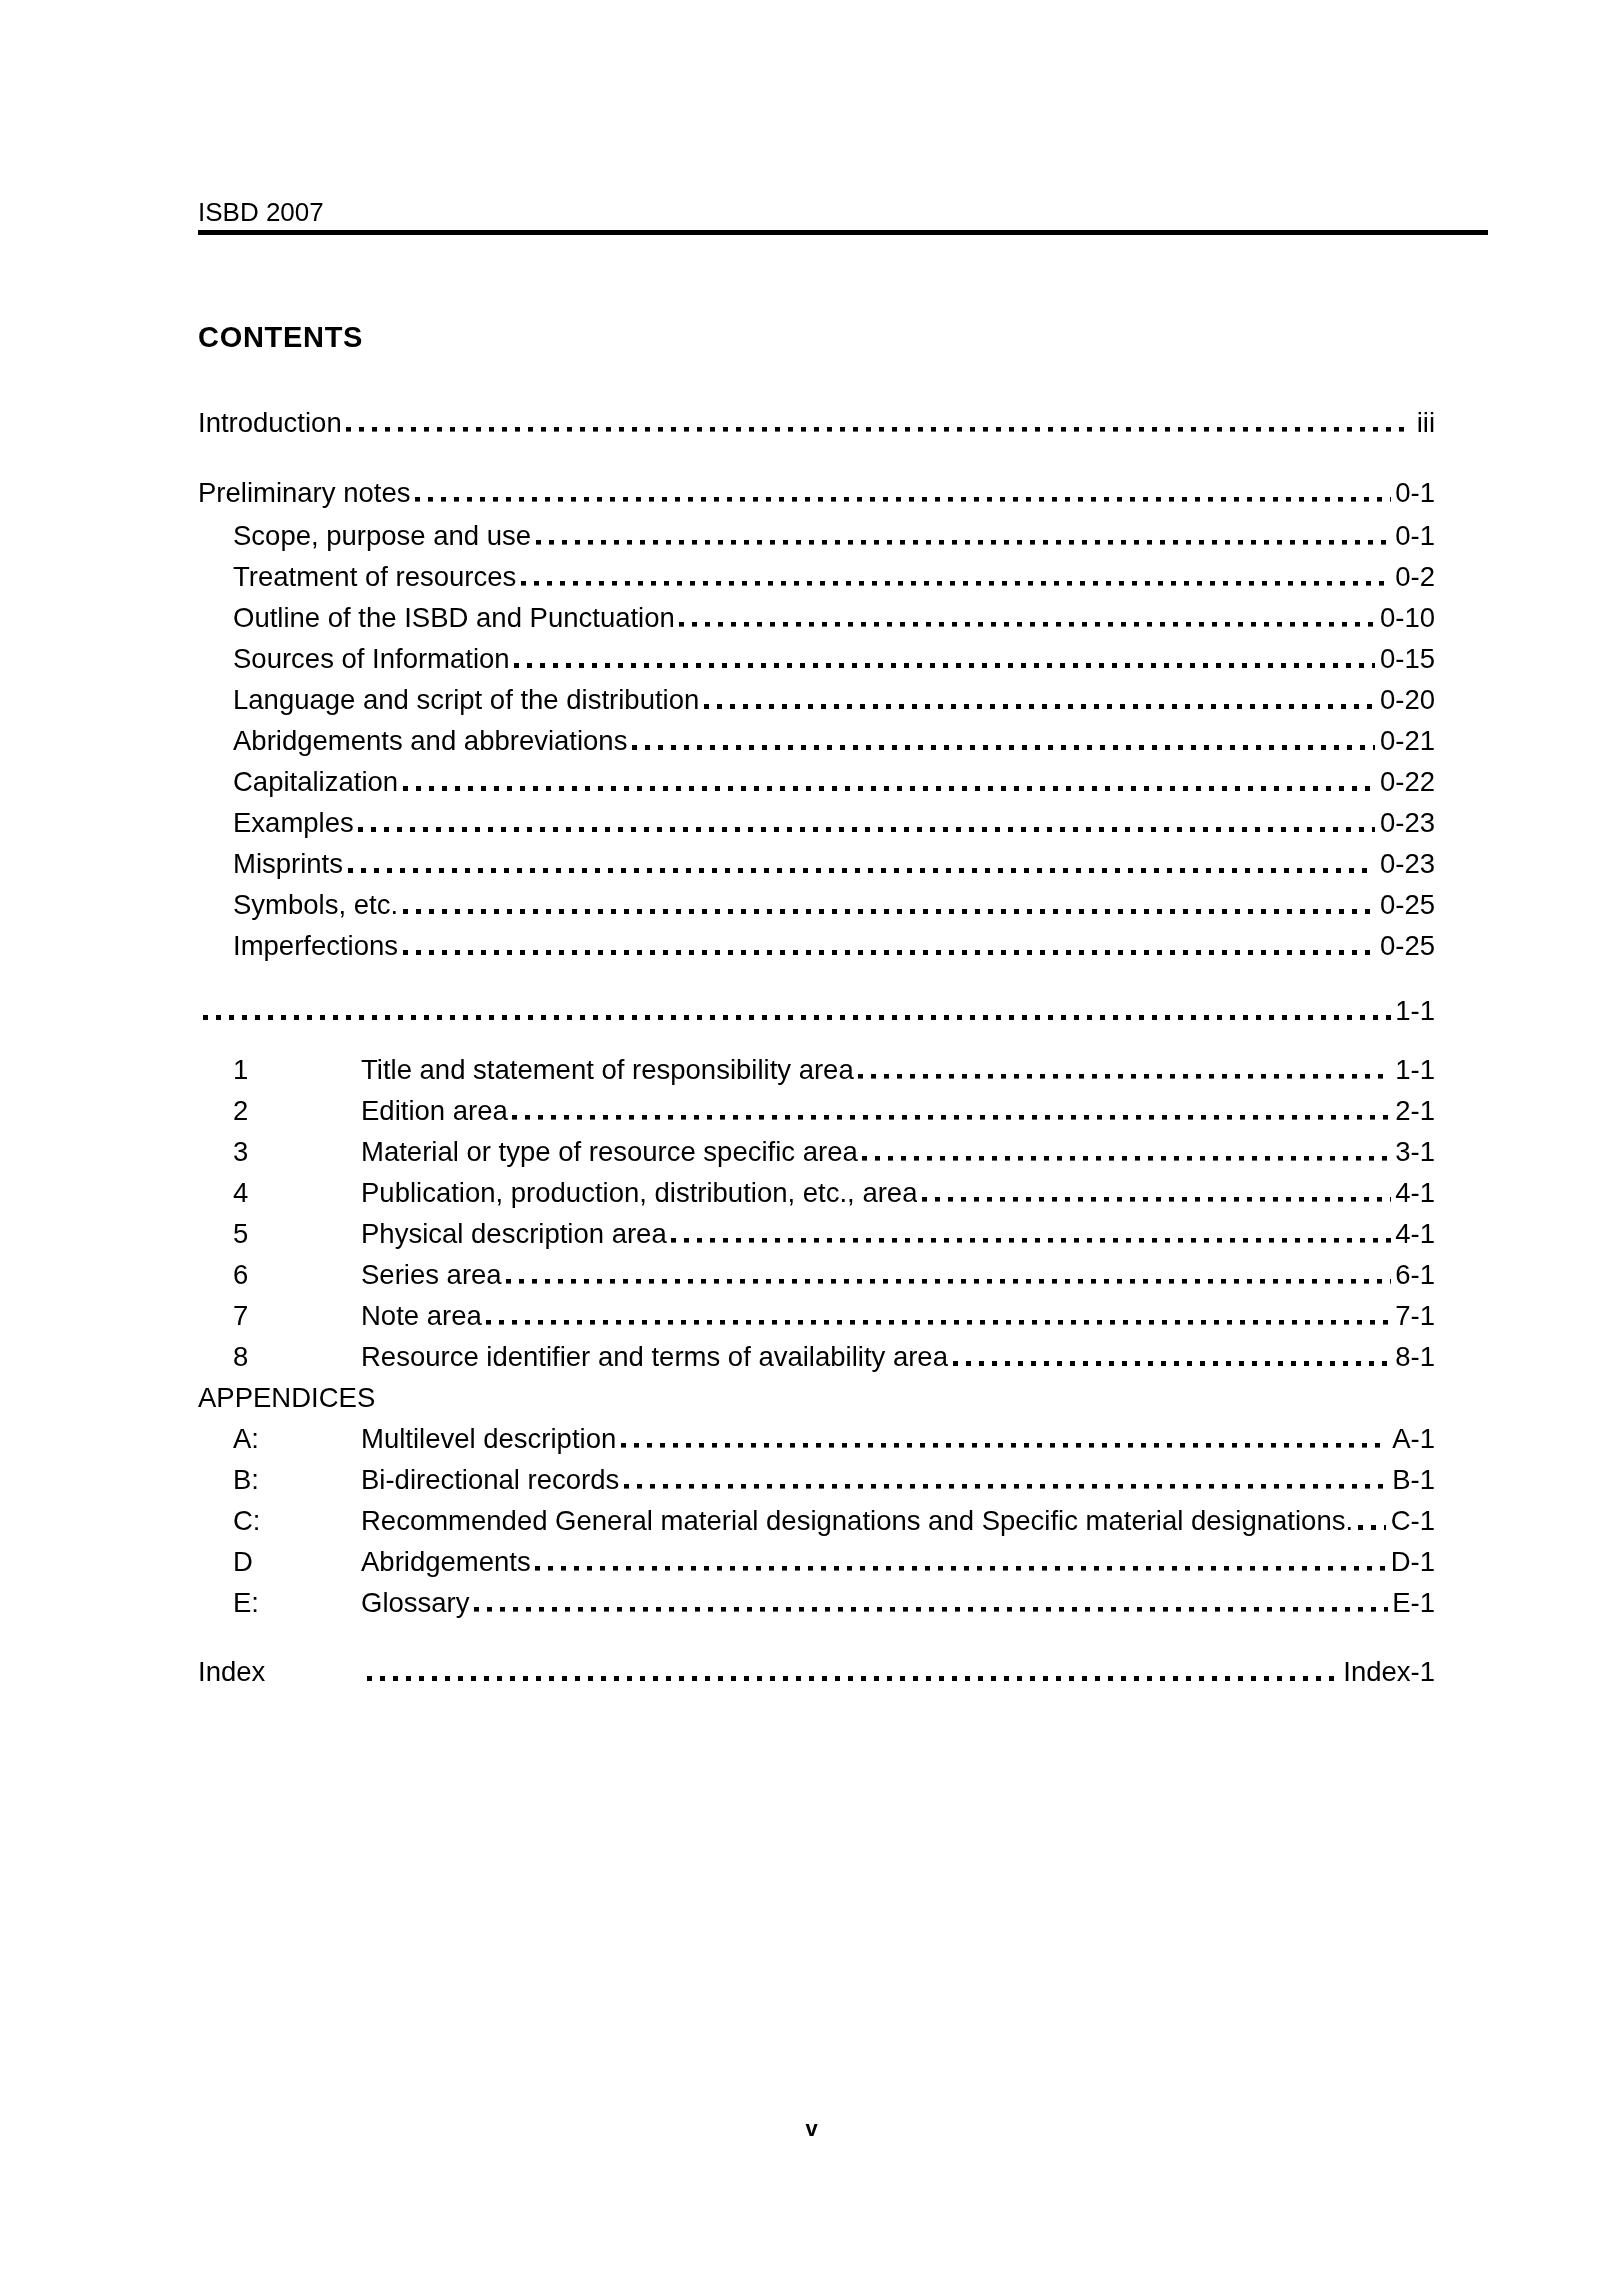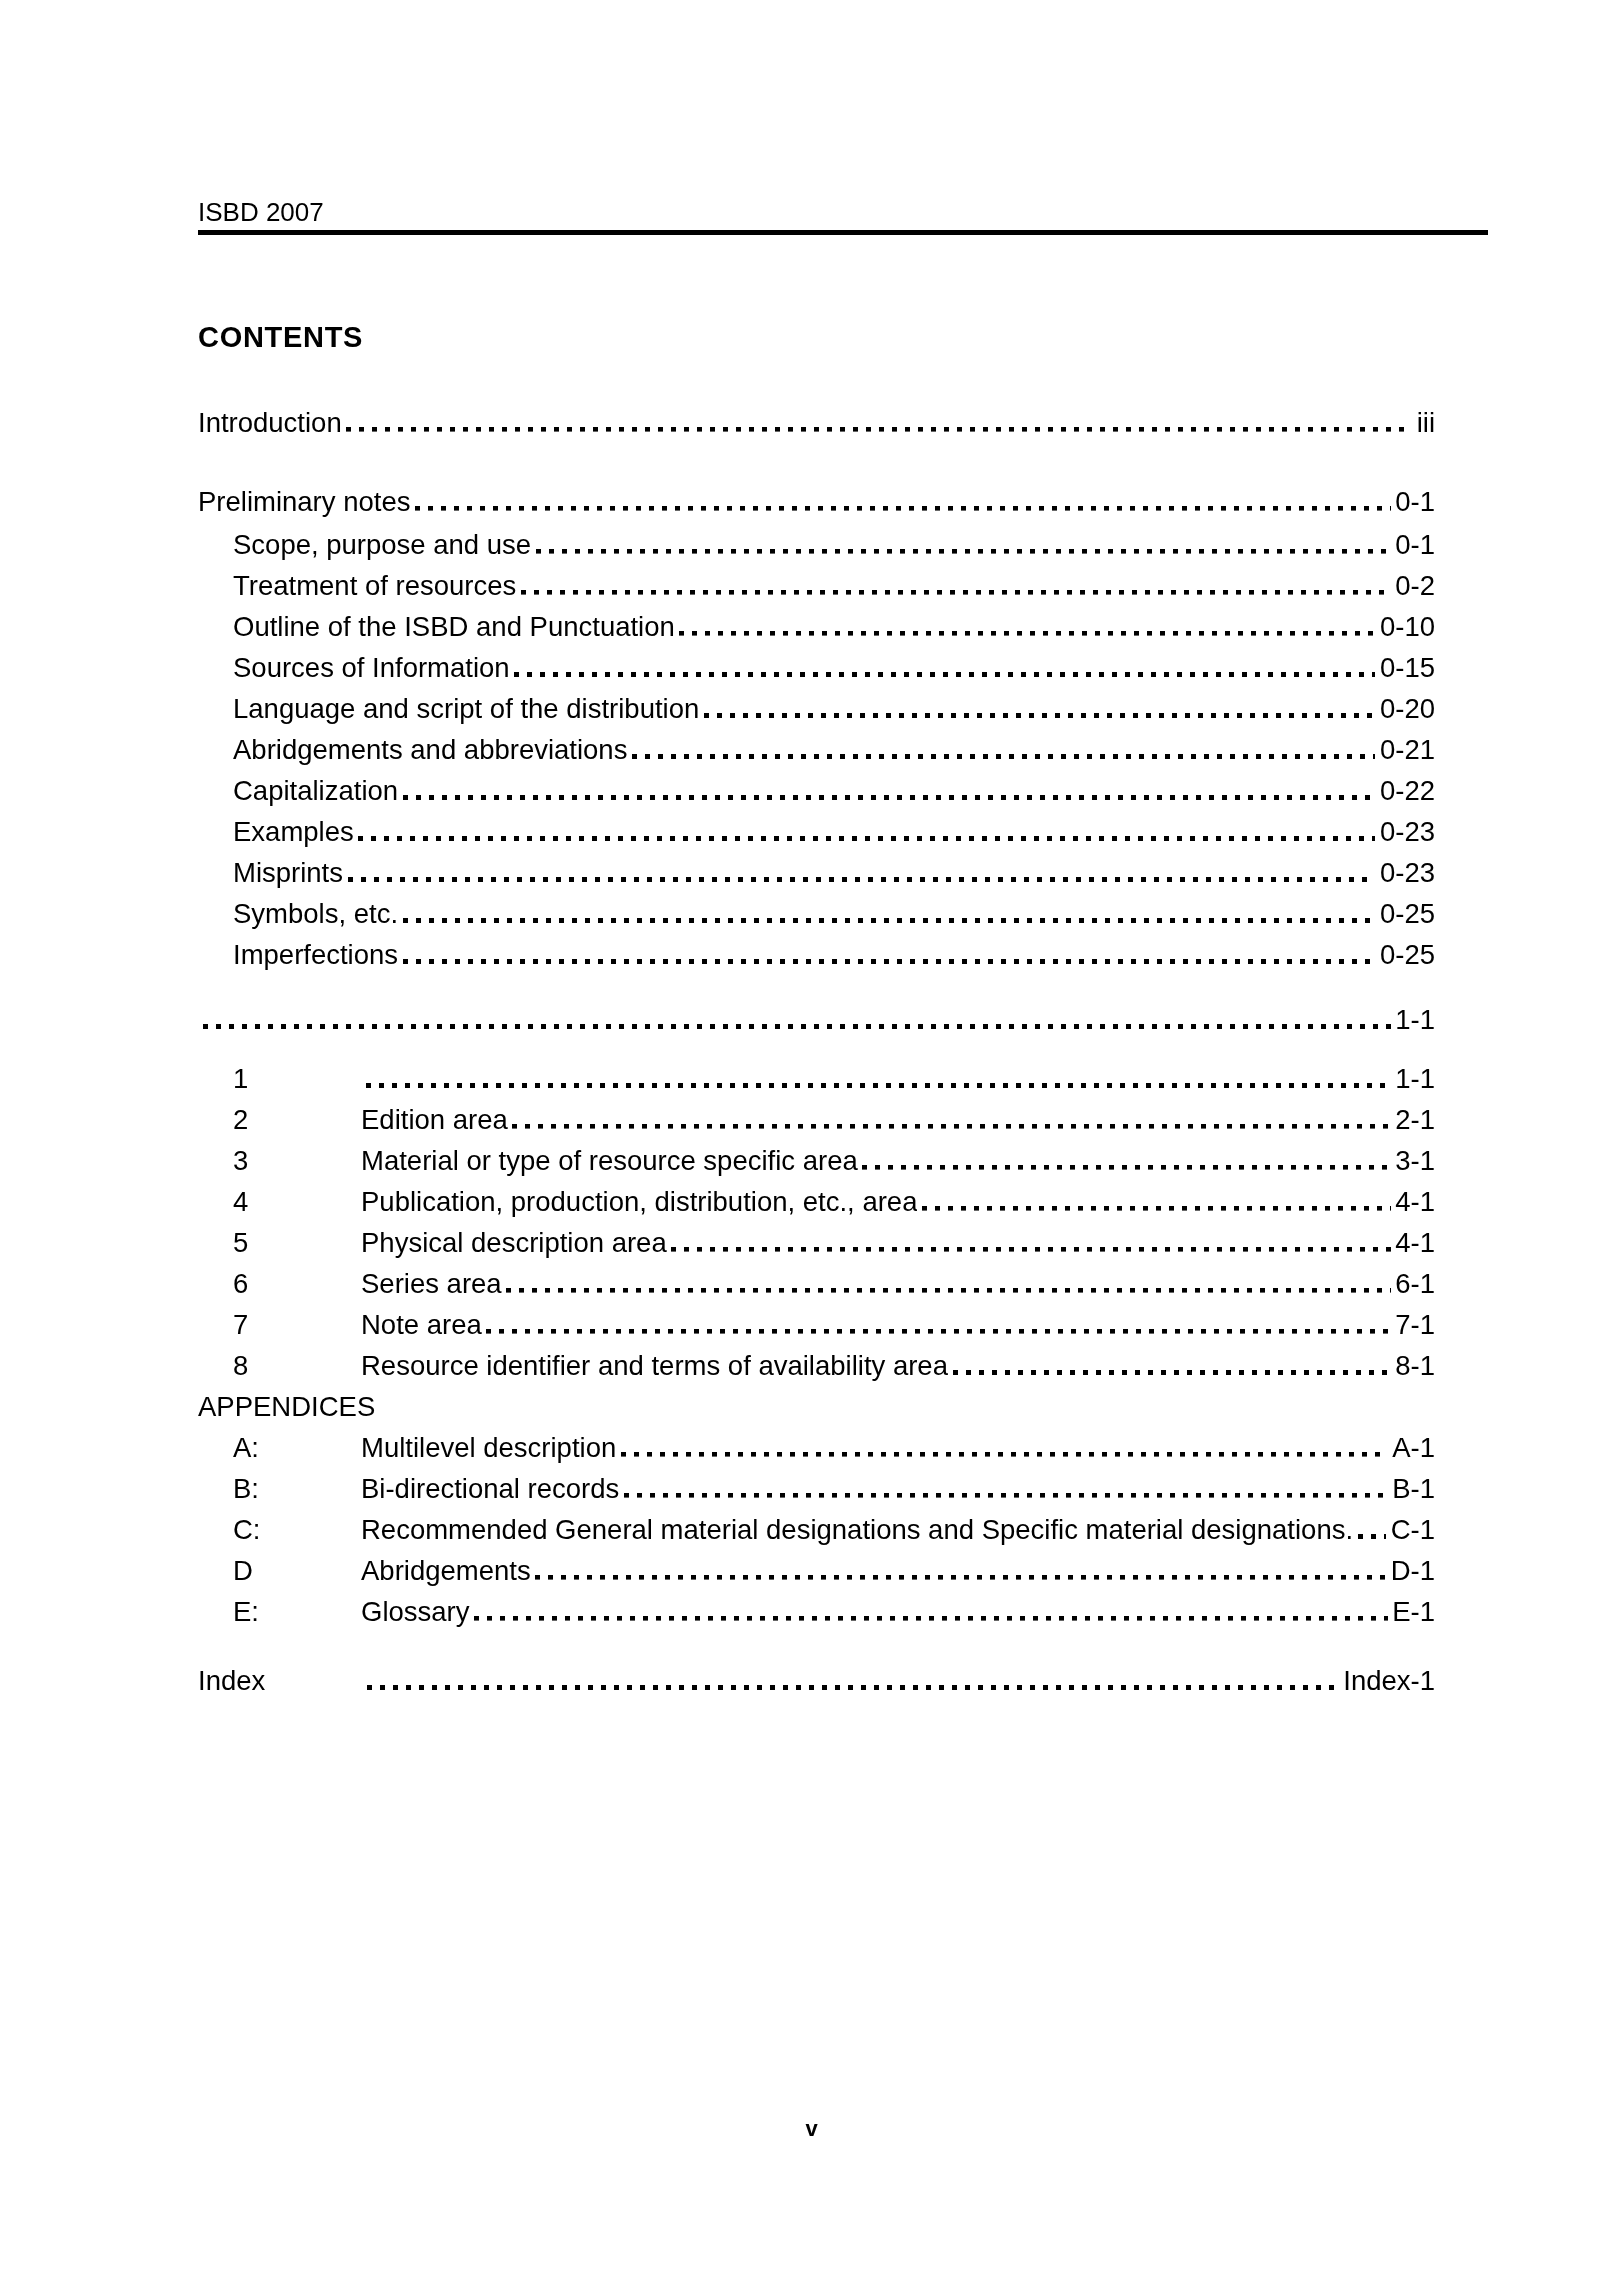--- a/index.html
+++ b/index.html
@@ -33,21 +33,21 @@
   .row .num{flex:0 0 128px;}
   .row.lvl1,.row.numbered{padding-left:35px;}
   .leader{
     flex:1 1 9.2px;min-width:0;height:4.6px;margin:0 4.6px 0.7px 4.6px;
     background-image:repeating-linear-gradient(to right,#000 0 4.6px,transparent 4.6px 13px);
     background-position:left bottom;
   }
   .pg{flex:0 0 auto;}
   .idx-label{flex:0 0 164px;}
   .mt-intro{margin-top:44px;}
-  .mt-prelim{margin-top:38px;}
+  .mt-prelim{margin-top:29px;}
   .mt-sub{margin-top:2px;}
   .mt-spec{margin-top:24px;}
   .mt-num{margin-top:17.7px;}
   .mt-index{margin-top:28px;}
   .folio{
     position:absolute;top:2116px;left:0;width:1623px;
     text-align:center;font-size:22px;font-weight:bold;line-height:26px;
   }
 </style>
 </head>
@@ -141,20 +141,21 @@
         <span class="pg">0-25</span>
       </div>
 
       <div class="row lvl0 mt-spec">
         <span class="leader"></span>
         <span class="pg">1-1</span>
       </div>
 
       <div class="row numbered mt-num">
         <span class="num">1</span>
+        <span class="t">Title and statement of responsibility area</span>
         <span class="leader"></span>
         <span class="pg">1-1</span>
       </div>
 
       <div class="row numbered">
         <span class="num">2</span>
         <span class="t">Edition area</span>
         <span class="leader"></span>
         <span class="pg">2-1</span>
       </div>

